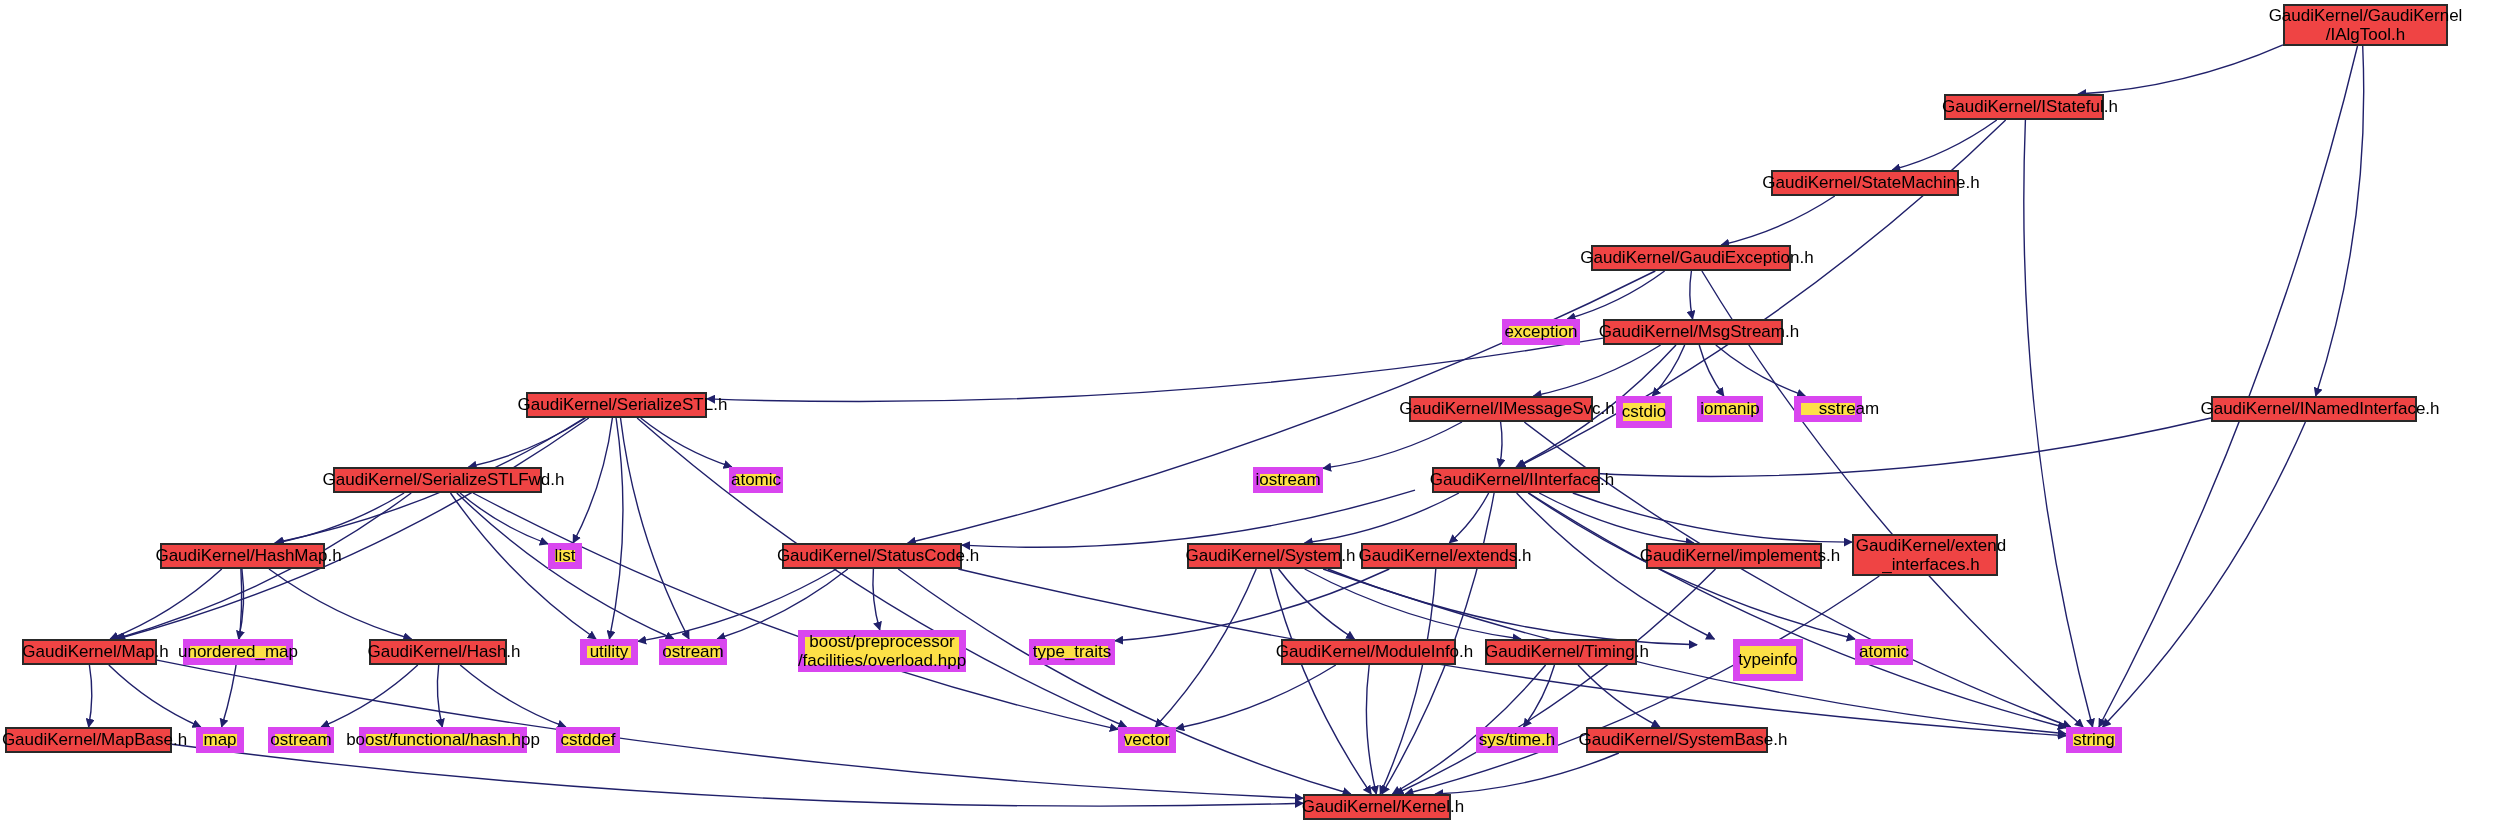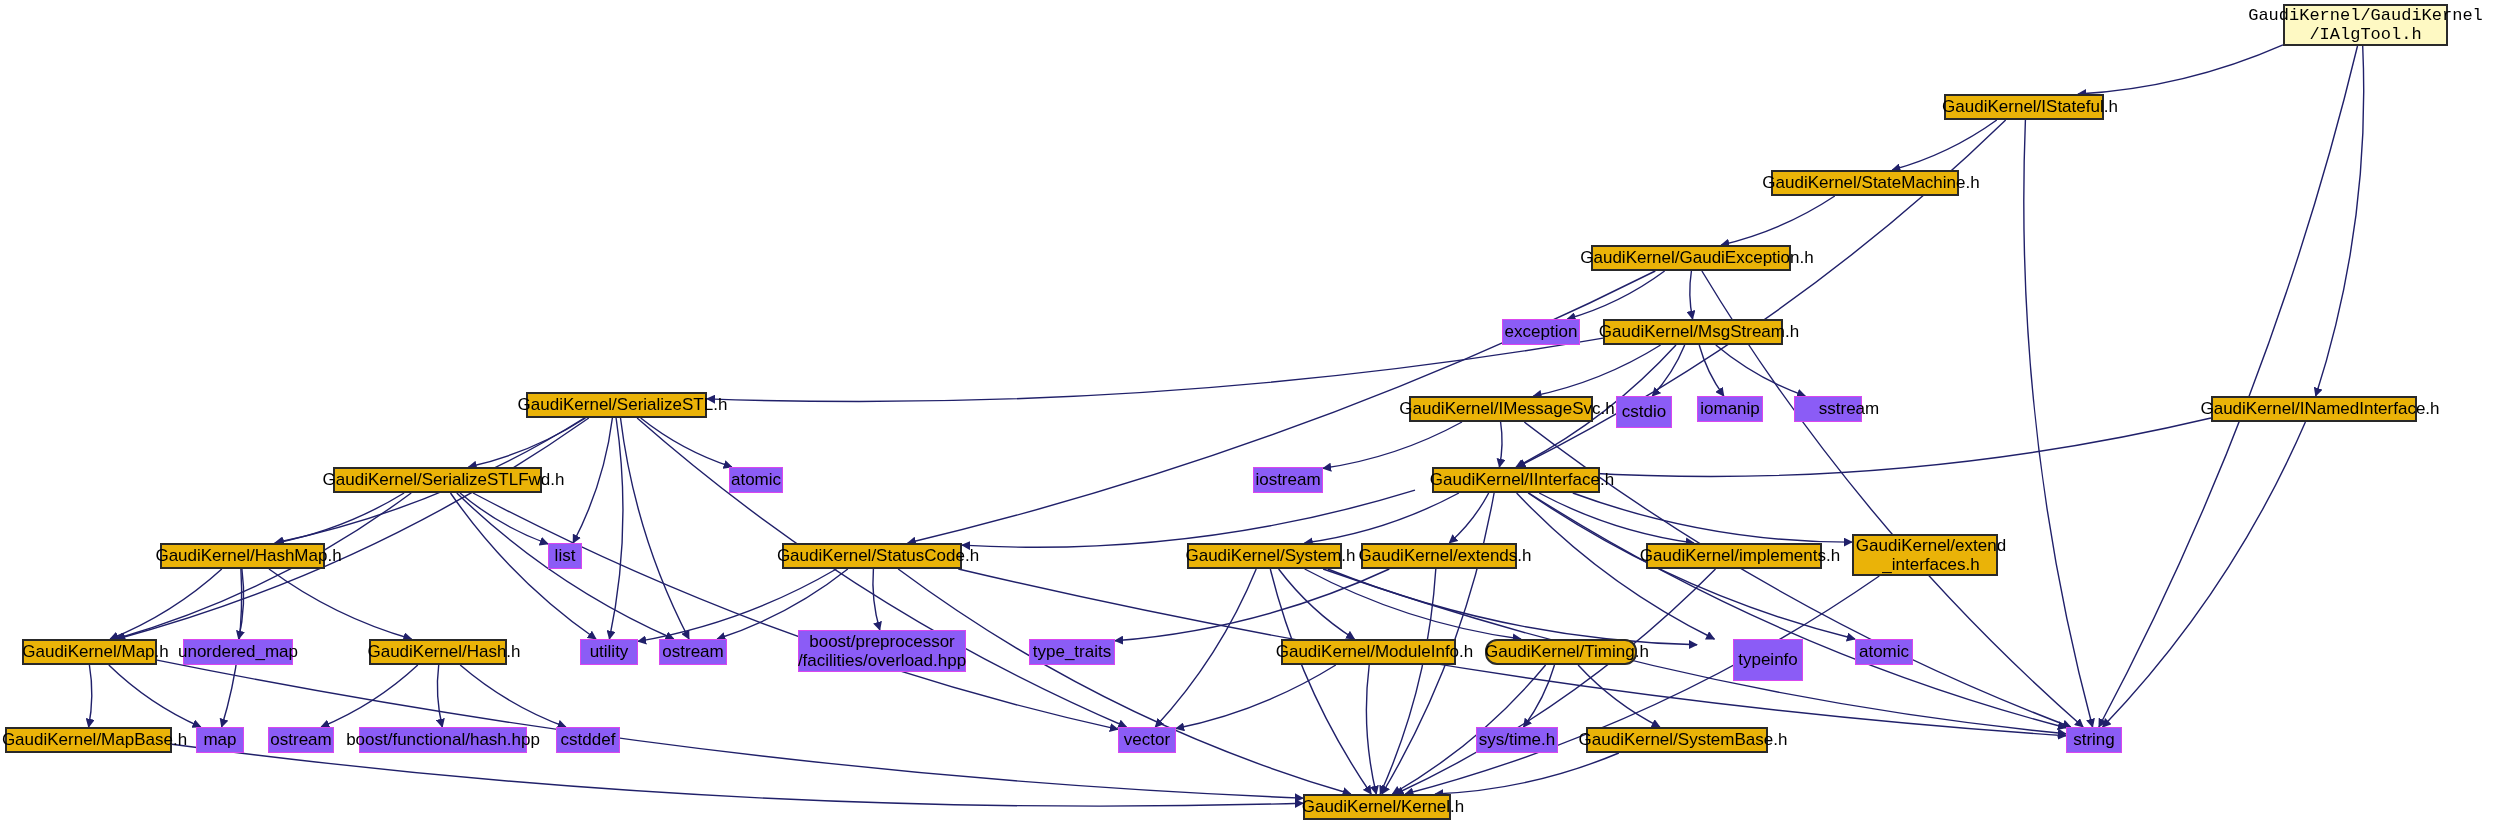--- a/index.html
+++ b/index.html
@@ -35,34 +35,33 @@
     color: #000000;
     background: #ffffff;
     border: 1px solid #000000;
     white-space: pre-line;
     padding: 1px 6px;
     z-index: 3;
   }
   
   .node.project {
     border: 2px solid #292929;
-    background: #eab308;
+    background: #ef4444;
     padding-left: 18px;
   }
   
   .node.system {
-    border: 1px solid #d946ef;
-    background: #8b5cf6;
+    border: 7px solid #d946ef;
+    background: #fde047;
     align-items: center;
   }
   
   .node.root {
     border: 2px solid #2a2a2a;
-    background: #fef9c3;
-    font-family: Liberation Mono, monospace;
+    background: #ef4444;
   }
   .node-label {
     display: block;
     pointer-events: none;
   }
 </style>
 </head>
 <body>
 
 <div id="graph">
@@ -180,21 +179,21 @@
 _interfaces.h</span></div>
       <div class="node project" style="left: 22px; top: 639px; width: 135px; height: 26px;"><span class="node-label">GaudiKernel/Map.h</span></div>
       <div class="node system" style="left: 183px; top: 639px; width: 110px; height: 26px;"><span class="node-label">unordered_map</span></div>
       <div class="node project" style="left: 369px; top: 639px; width: 138px; height: 26px;"><span class="node-label">GaudiKernel/Hash.h</span></div>
       <div class="node system" style="left: 580px; top: 639px; width: 58px; height: 26px;"><span class="node-label">utility</span></div>
       <div class="node system" style="left: 659px; top: 639px; width: 68px; height: 26px;"><span class="node-label">ostream</span></div>
       <div class="node system" style="left: 798px; top: 630px; width: 168px; height: 42px;"><span class="node-label">boost/preprocessor
 /facilities/overload.hpp</span></div>
       <div class="node system" style="left: 1029px; top: 639px; width: 86px; height: 26px;"><span class="node-label">type_traits</span></div>
       <div class="node project" style="left: 1281px; top: 639px; width: 175px; height: 26px;"><span class="node-label">GaudiKernel/ModuleInfo.h</span></div>
-      <div class="node project" style="left: 1485px; top: 639px; width: 152px; height: 26px; border-radius: 12px;"><span class="node-label">GaudiKernel/Timing.h</span></div>
+      <div class="node project" style="left: 1485px; top: 639px; width: 152px; height: 26px;"><span class="node-label">GaudiKernel/Timing.h</span></div>
       <div class="node system" style="left: 1733px; top: 639px; width: 70px; height: 42px;"><span class="node-label">typeinfo</span></div>
       <div class="node system" style="left: 1855px; top: 639px; width: 58px; height: 26px;"><span class="node-label">atomic</span></div>
       <div class="node project" style="left: 5px; top: 727px; width: 167px; height: 26px;"><span class="node-label">GaudiKernel/MapBase.h</span></div>
       <div class="node system" style="left: 196px; top: 727px; width: 48px; height: 26px;"><span class="node-label">map</span></div>
       <div class="node system" style="left: 268px; top: 727px; width: 66px; height: 26px;"><span class="node-label">ostream</span></div>
       <div class="node system" style="left: 359px; top: 727px; width: 168px; height: 26px;"><span class="node-label">boost/functional/hash.hpp</span></div>
       <div class="node system" style="left: 556px; top: 727px; width: 64px; height: 26px;"><span class="node-label">cstddef</span></div>
       <div class="node system" style="left: 1118px; top: 727px; width: 58px; height: 26px;"><span class="node-label">vector</span></div>
       <div class="node system" style="left: 1476px; top: 727px; width: 82px; height: 26px;"><span class="node-label">sys/time.h</span></div>
       <div class="node project" style="left: 1586px; top: 727px; width: 182px; height: 26px;"><span class="node-label">GaudiKernel/SystemBase.h</span></div>

